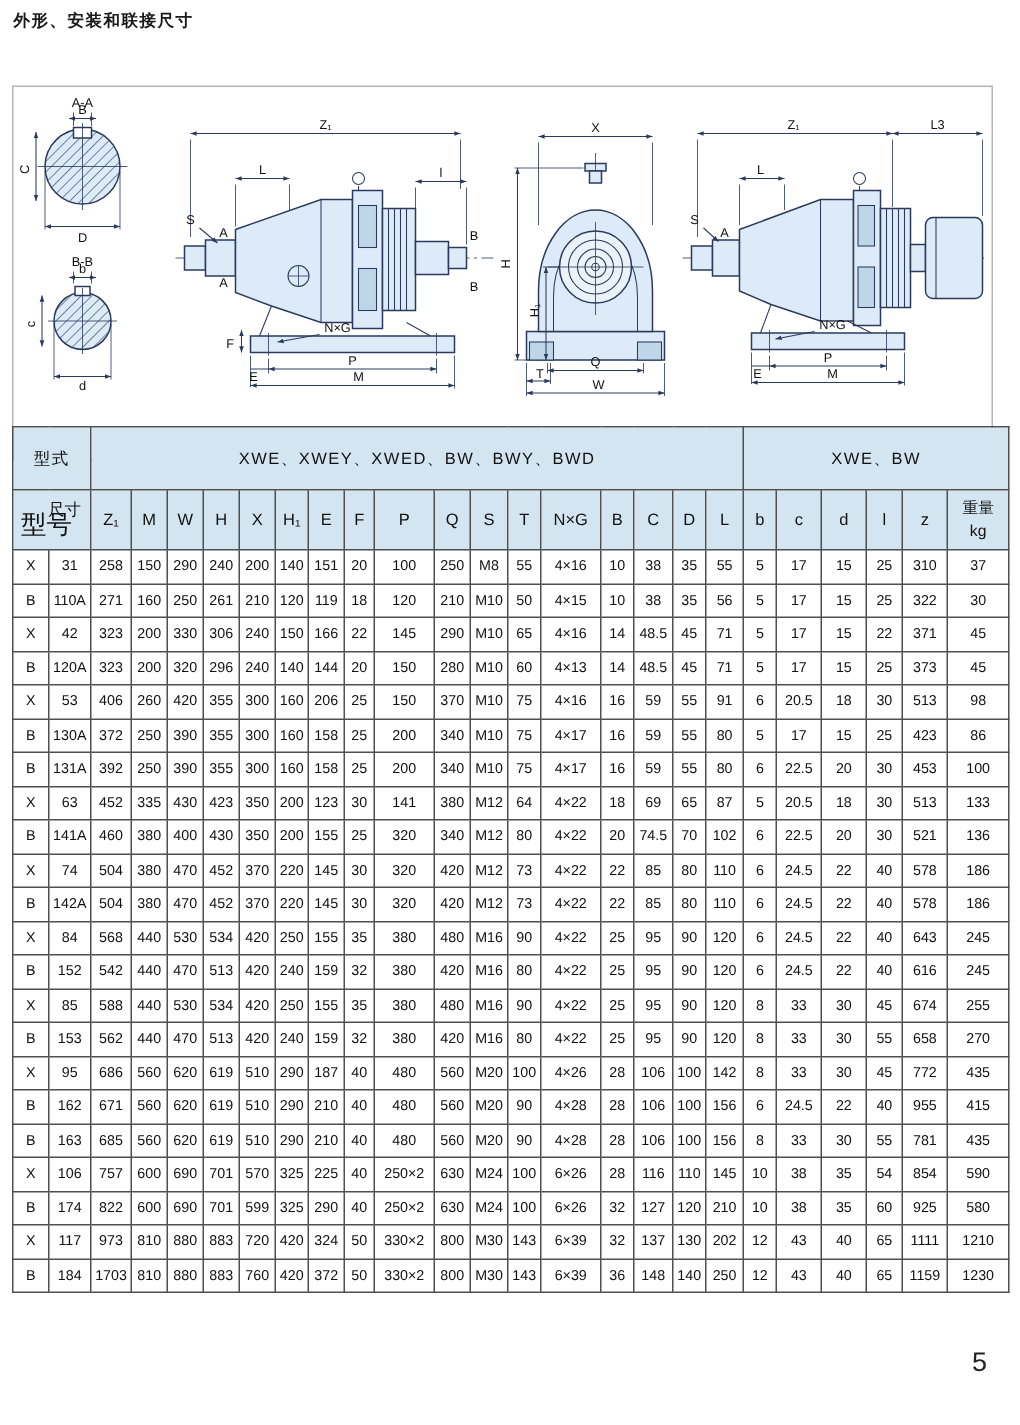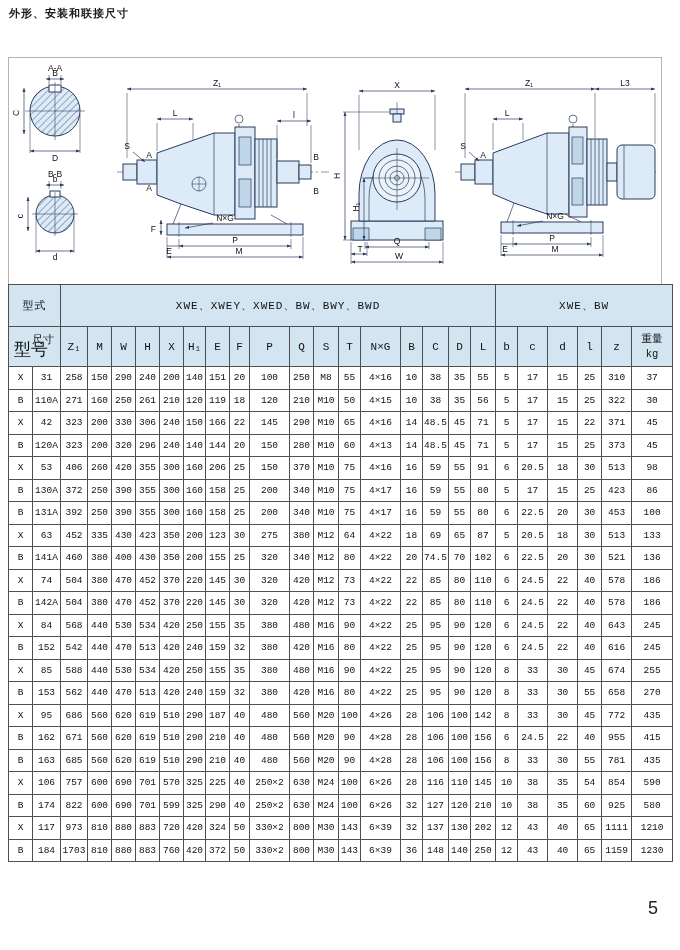--- a/index.html
+++ b/index.html
@@ -14,21 +14,21 @@
   }
   .drawing-box{
     position:absolute;left:8px;top:57px;width:654px;height:250px;
     border:1px solid #b5b5b5;background:#ffffff;box-sizing:border-box;
   }
   .drawing-box svg{display:block;}
 
   .dims-table{
     position:absolute;left:8px;top:284px;width:664px;
     border-collapse:collapse;table-layout:fixed;
-    text-align:center;color:#111;font-family:Liberation Mono, monospace;
+    text-align:center;color:#111;
   }
   .dims-table th,.dims-table td{
     border:1px solid #4f4f4f;padding:0;overflow:hidden;white-space:nowrap;
   }
   .dims-table thead th{
     background:#d2e5f1;font-weight:normal;font-size:11px;
   }
   .h1row{height:42px}
   .h1row th{letter-spacing:1px}
   .h2row{height:40px}
@@ -529,21 +529,21 @@
           <td>X</td>
           <td>63</td>
           <td>452</td>
           <td>335</td>
           <td>430</td>
           <td>423</td>
           <td>350</td>
           <td>200</td>
           <td>123</td>
           <td>30</td>
-          <td>275</td>
+          <td>141</td>
           <td>380</td>
           <td>M12</td>
           <td>64</td>
           <td>4×22</td>
           <td>18</td>
           <td>69</td>
           <td>65</td>
           <td>87</td>
           <td>5</td>
           <td>20.5</td>

